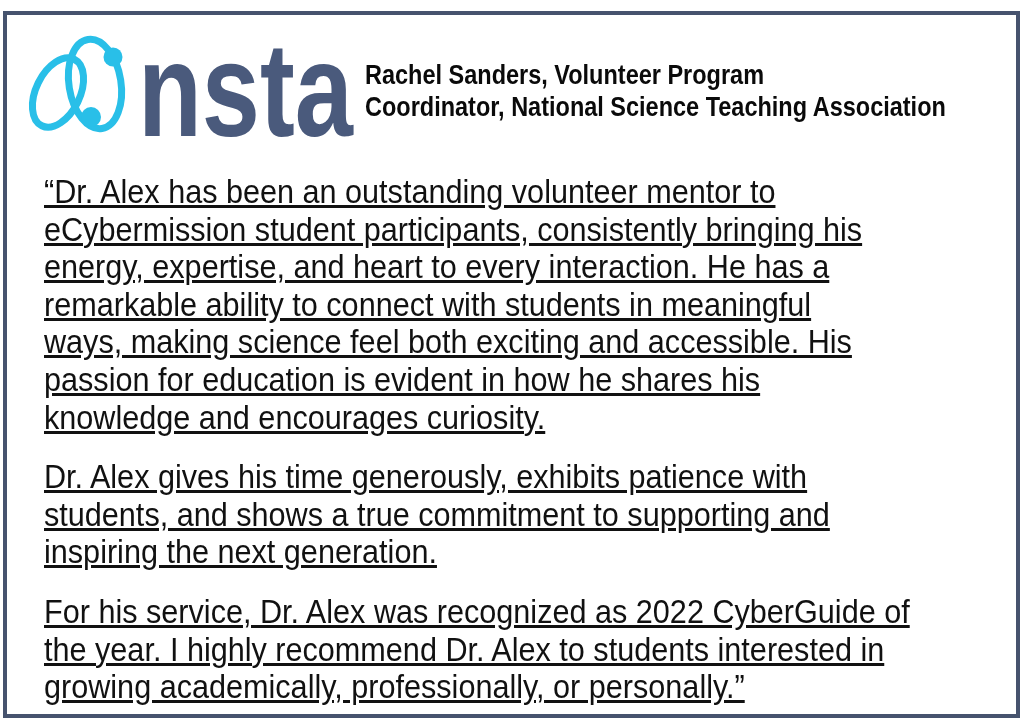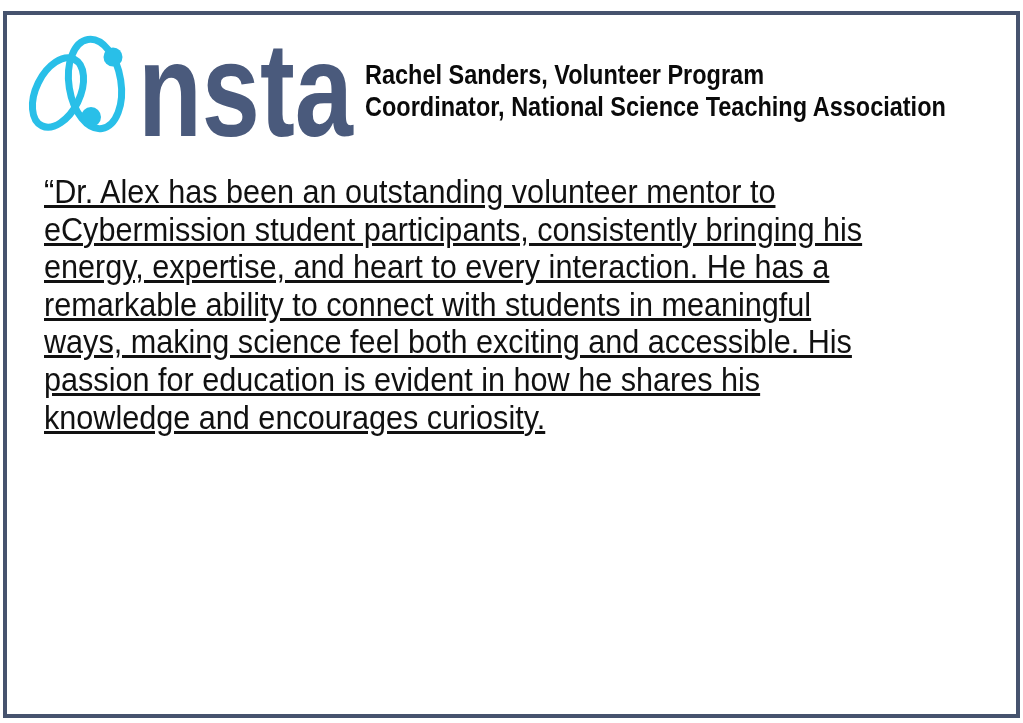--- a/index.html
+++ b/index.html
@@ -84,15 +84,25 @@
   <div class="quote">
     <p>
       <span class="ln" style="display:block">“Dr. Alex has been an outstanding volunteer mentor to</span>
       <span class="ln" style="display:block">eCybermission student participants, consistently bringing his</span>
       <span class="ln" style="display:block">energy, expertise, and heart to every interaction. He has a</span>
       <span class="ln" style="display:block">remarkable ability to connect with students in meaningful</span>
       <span class="ln" style="display:block">ways, making science feel both exciting and accessible. His</span>
       <span class="ln" style="display:block">passion for education is evident in how he shares his</span>
       <span class="ln" style="display:block">knowledge and encourages curiosity.</span>
     </p>
+    <p>
+      <span class="ln" style="display:block">Dr. Alex gives his time generously, exhibits patience with</span>
+      <span class="ln" style="display:block">students, and shows a true commitment to supporting and</span>
+      <span class="ln" style="display:block">inspiring the next generation.</span>
+    </p>
+    <p>
+      <span class="ln" style="display:block">For his service, Dr. Alex was recognized as 2022 CyberGuide of</span>
+      <span class="ln" style="display:block">the year. I highly recommend Dr. Alex to students interested in</span>
+      <span class="ln" style="display:block">growing academically, professionally, or personally.”</span>
+    </p>
   </div>
 
 </div>
 
 </body></html>

